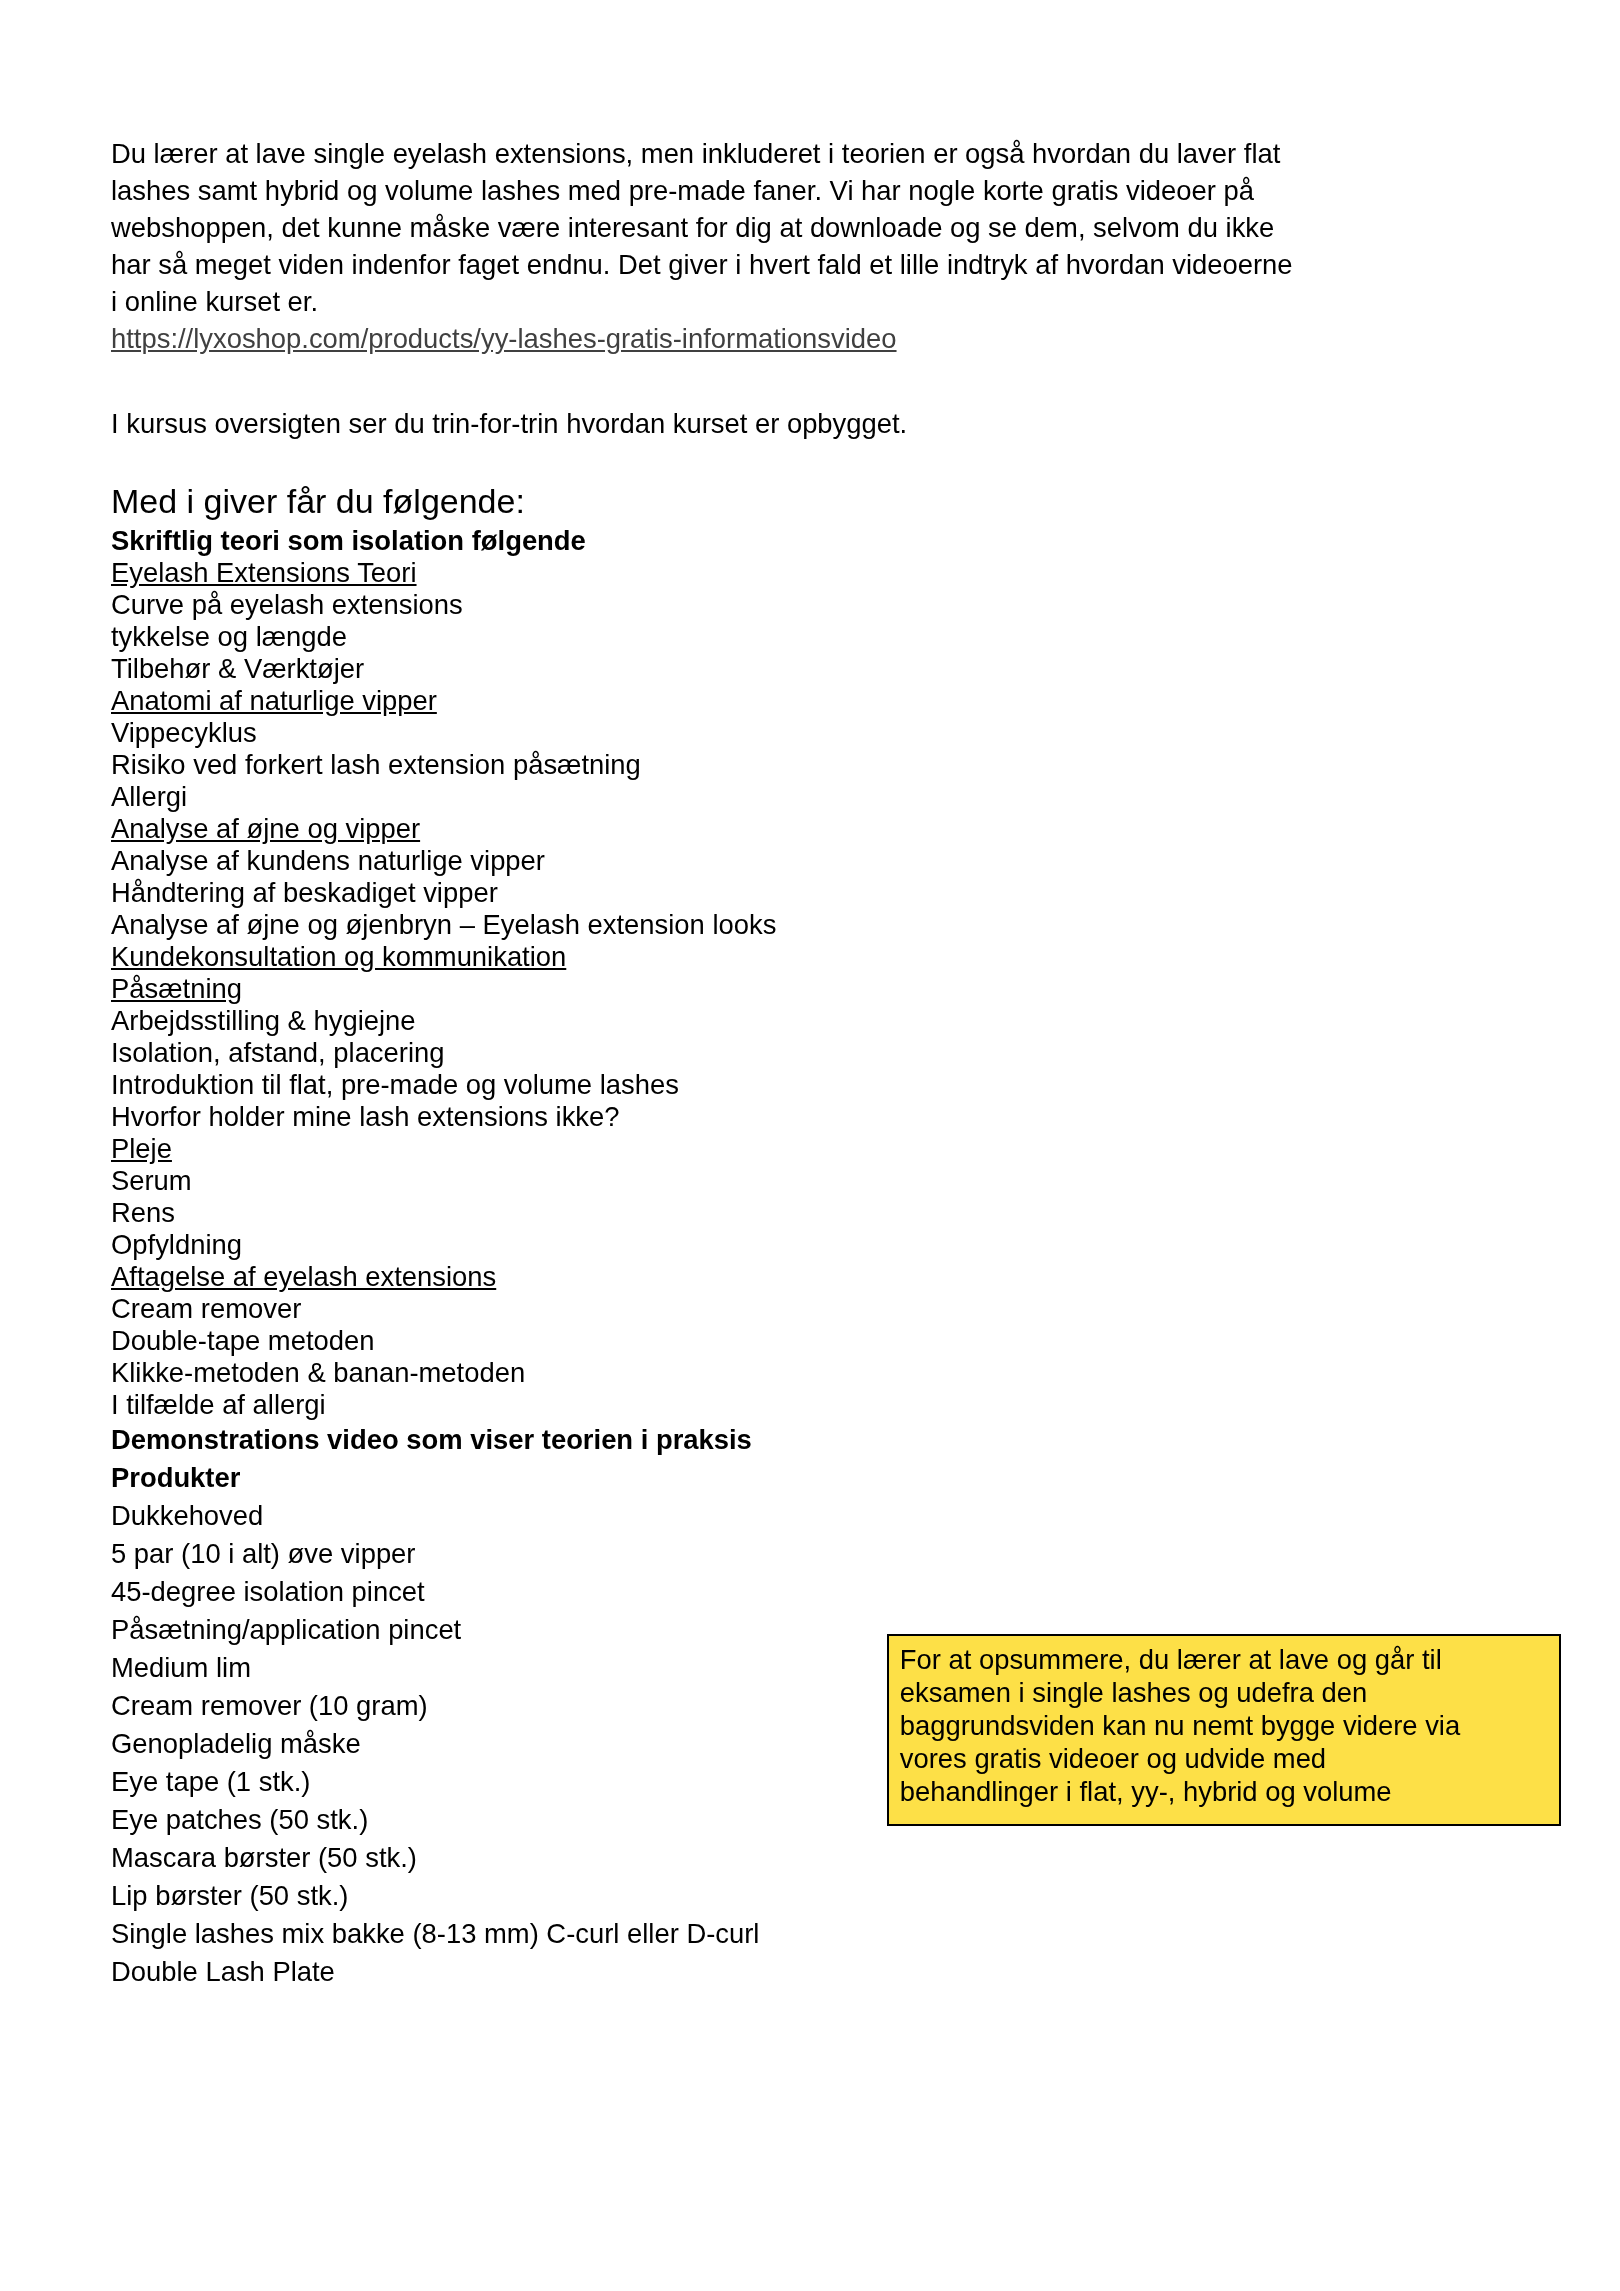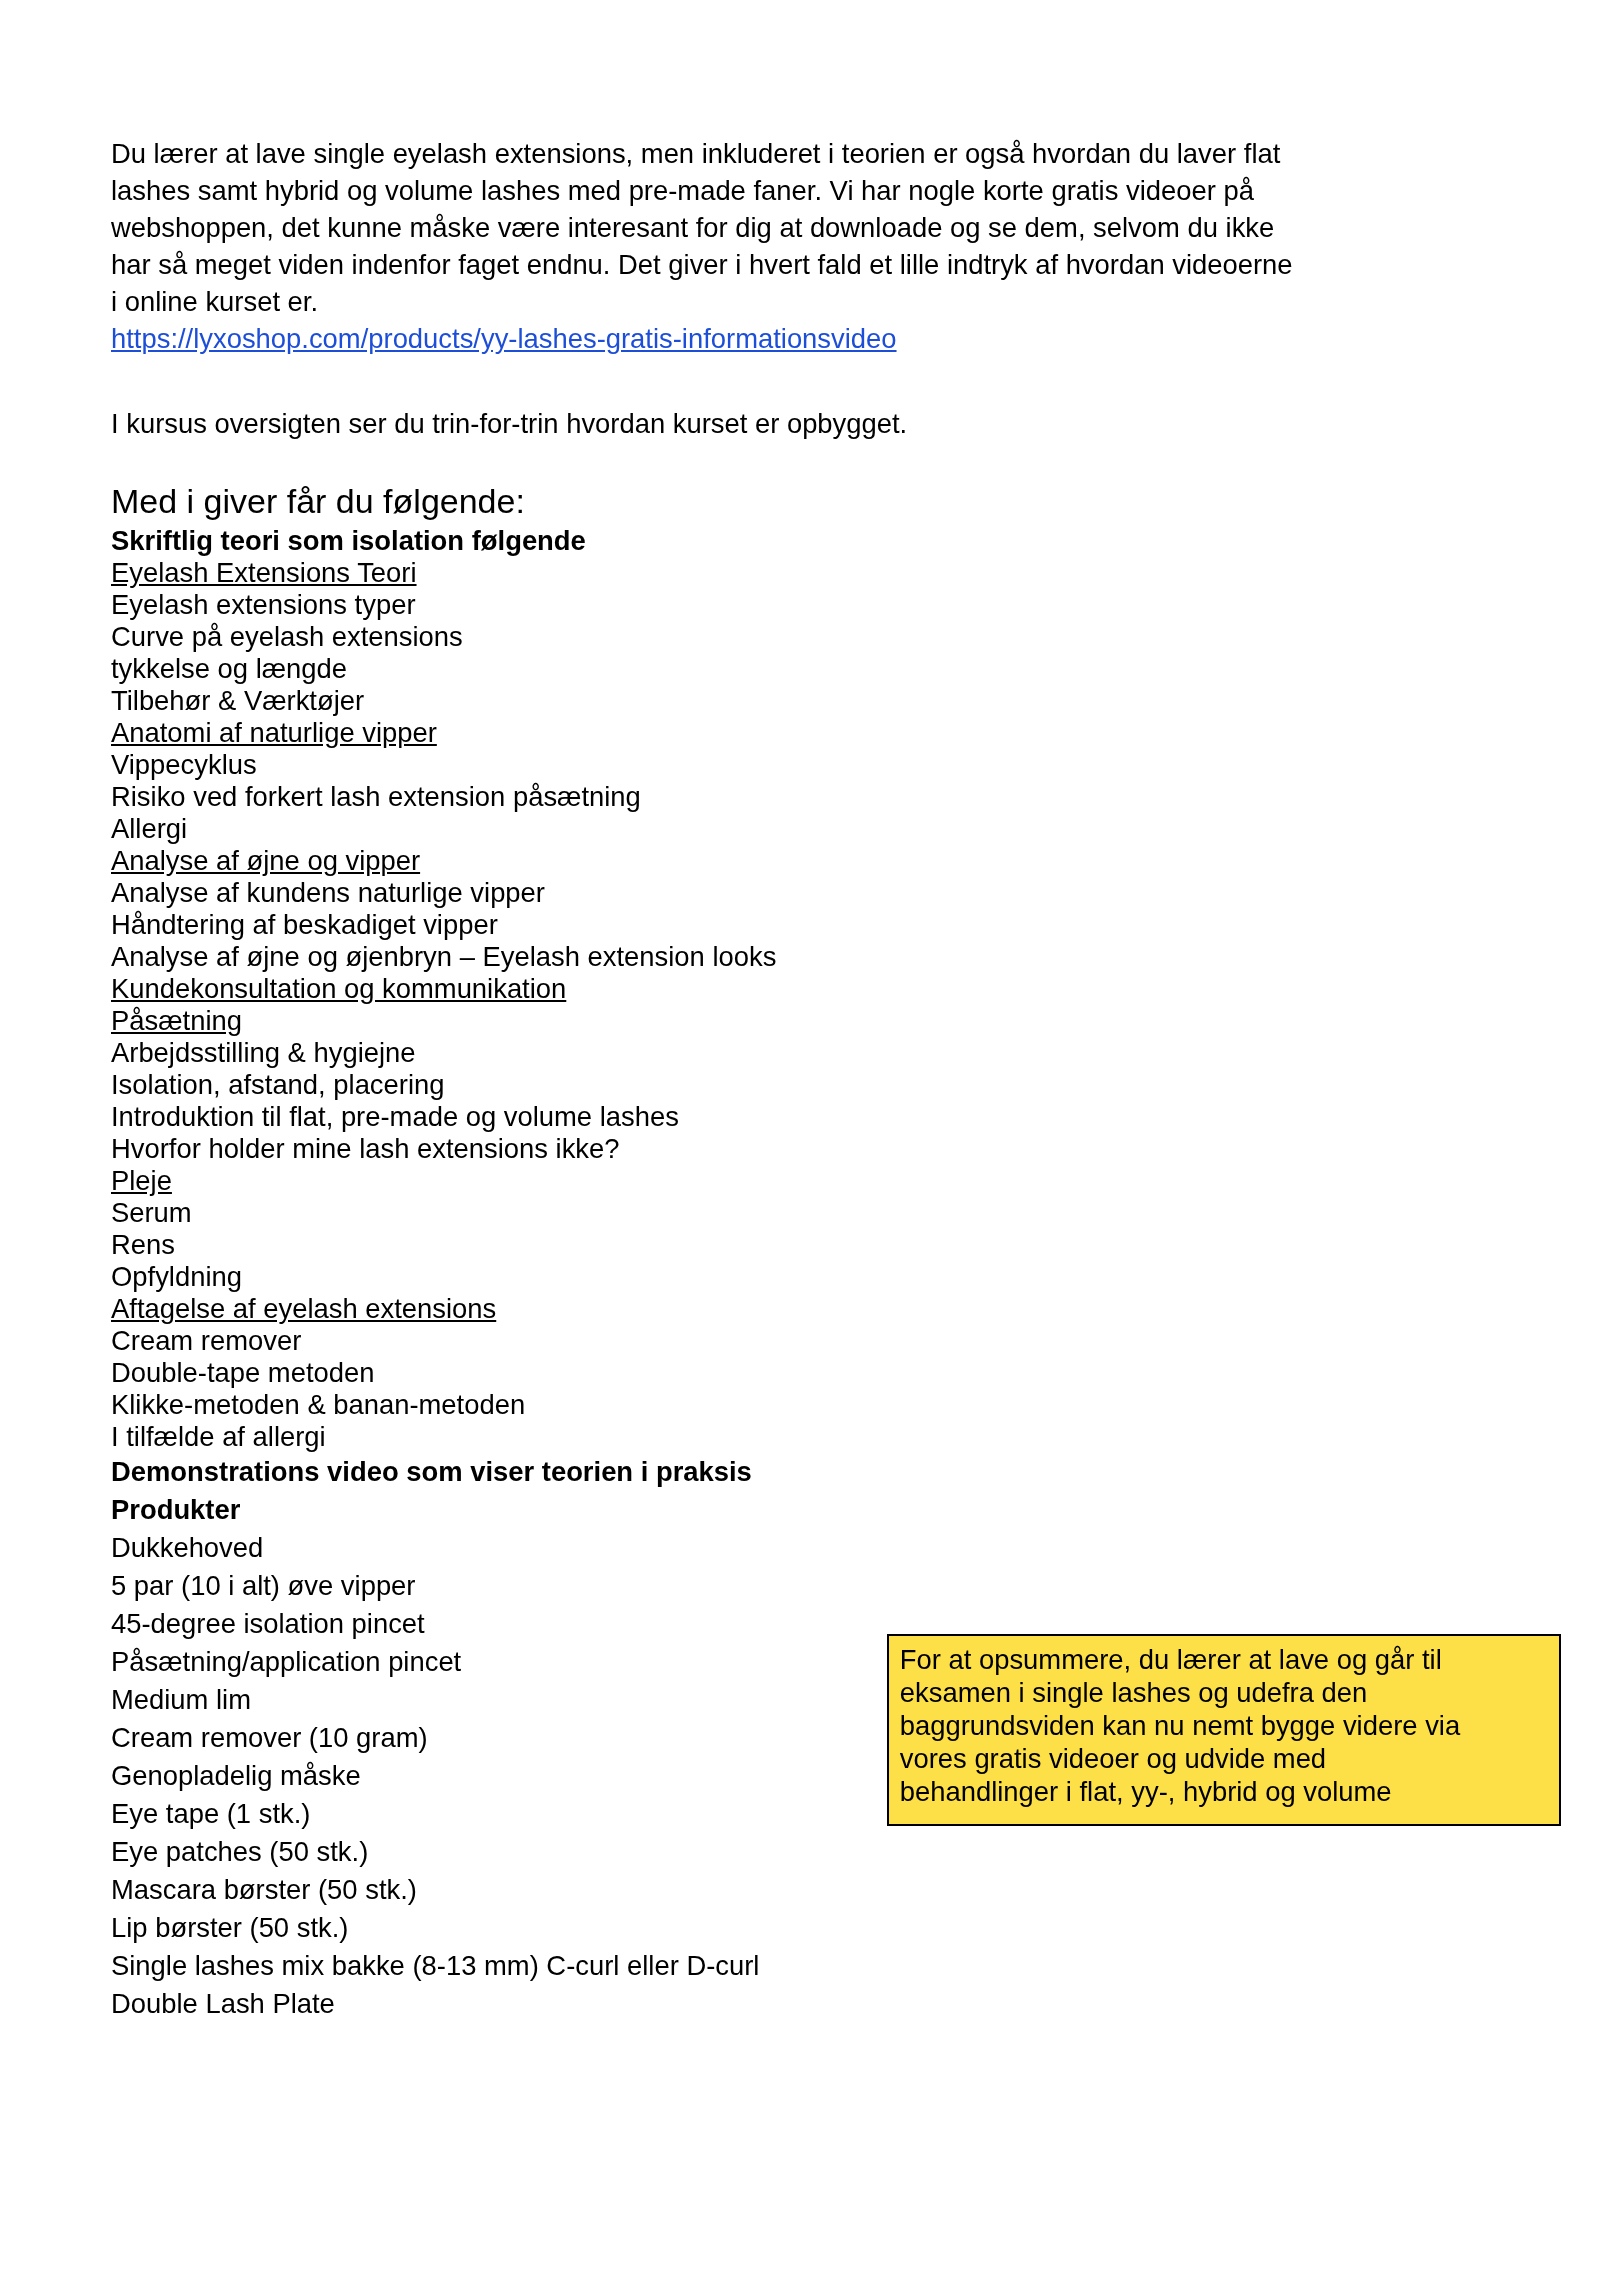--- a/index.html
+++ b/index.html
@@ -25,21 +25,21 @@
     font-size: 27.4px;
     line-height: 37px;
     white-space: pre;
   }
   .link-line {
     font-size: 27.4px;
     line-height: 37px;
     white-space: pre;
   }
   a.doclink {
-    color: #1d4ed8;
+    color: #404040;
     text-decoration: underline;
     cursor: pointer;
     text-align: right;
   }
   .spacer-a { height: 48px; }
   .spacer-b { height: 36px; }
   .heading {
     font-size: 34px;
     line-height: 47px;
     white-space: pre;
@@ -92,21 +92,20 @@
 
   <div class="line">I kursus oversigten ser du trin-for-trin hvordan kurset er opbygget.</div>
 
   <div class="spacer-b"></div>
 
   <div class="heading">Med i giver får du følgende:</div>
 
   <div class="course-list">
       <div class="item bold">Skriftlig teori som isolation følgende</div>
       <div class="item underline">Eyelash Extensions Teori</div>
-      <div class="item">Eyelash extensions typer</div>
       <div class="item">Curve på eyelash extensions</div>
       <div class="item">tykkelse og længde</div>
       <div class="item">Tilbehør &amp; Værktøjer</div>
       <div class="item underline">Anatomi af naturlige vipper</div>
       <div class="item">Vippecyklus</div>
       <div class="item">Risiko ved forkert lash extension påsætning</div>
       <div class="item">Allergi</div>
       <div class="item underline">Analyse af øjne og vipper</div>
       <div class="item">Analyse af kundens naturlige vipper</div>
       <div class="item">Håndtering af beskadiget vipper</div>

